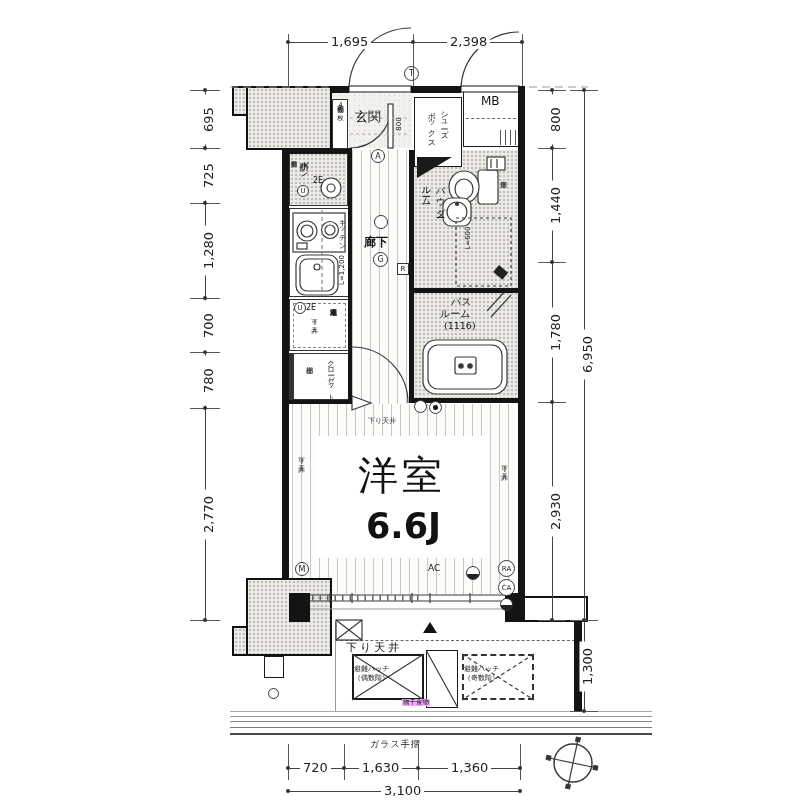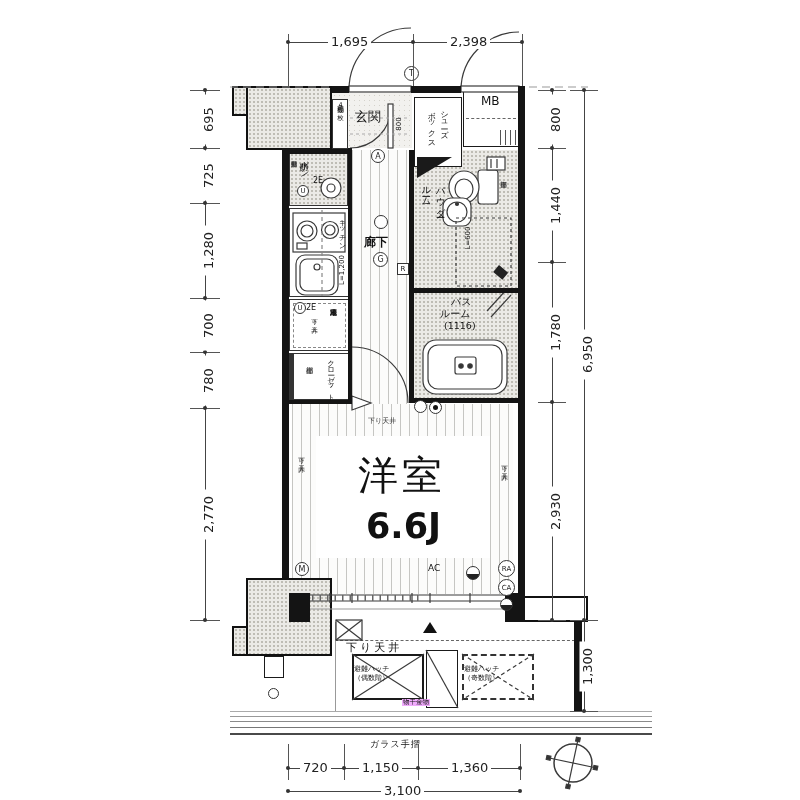--- a/index.html
+++ b/index.html
@@ -300,21 +300,21 @@
   <div class="dimline" style="left:288px;top:768px;width:232px;height:1px"></div>
   <div class="dimtick" style="left:288px;top:744px;width:1px;height:36px"></div>
   <div class="dimtick" style="left:344px;top:744px;width:1px;height:36px"></div>
   <div class="dimtick" style="left:418px;top:744px;width:1px;height:36px"></div>
   <div class="dimtick" style="left:520px;top:744px;width:1px;height:36px"></div>
   <div class="dot" style="left:286px;top:766px"></div>
   <div class="dot" style="left:342px;top:766px"></div>
   <div class="dot" style="left:416px;top:766px"></div>
   <div class="dot" style="left:518px;top:766px"></div>
   <div class="dim" style="left:300px;top:760px">720</div>
-  <div class="dim" style="left:359px;top:760px">1,150</div>
+  <div class="dim" style="left:359px;top:760px">1,630</div>
   <div class="dim" style="left:448px;top:760px">1,360</div>
 
   <div class="dimline" style="left:288px;top:791px;width:232px;height:1px"></div>
   <div class="dot" style="left:286px;top:789px"></div>
   <div class="dot" style="left:518px;top:789px"></div>
   <div class="dim" style="left:381px;top:783px">3,100</div>
 
 </div>
 
 </body></html>

